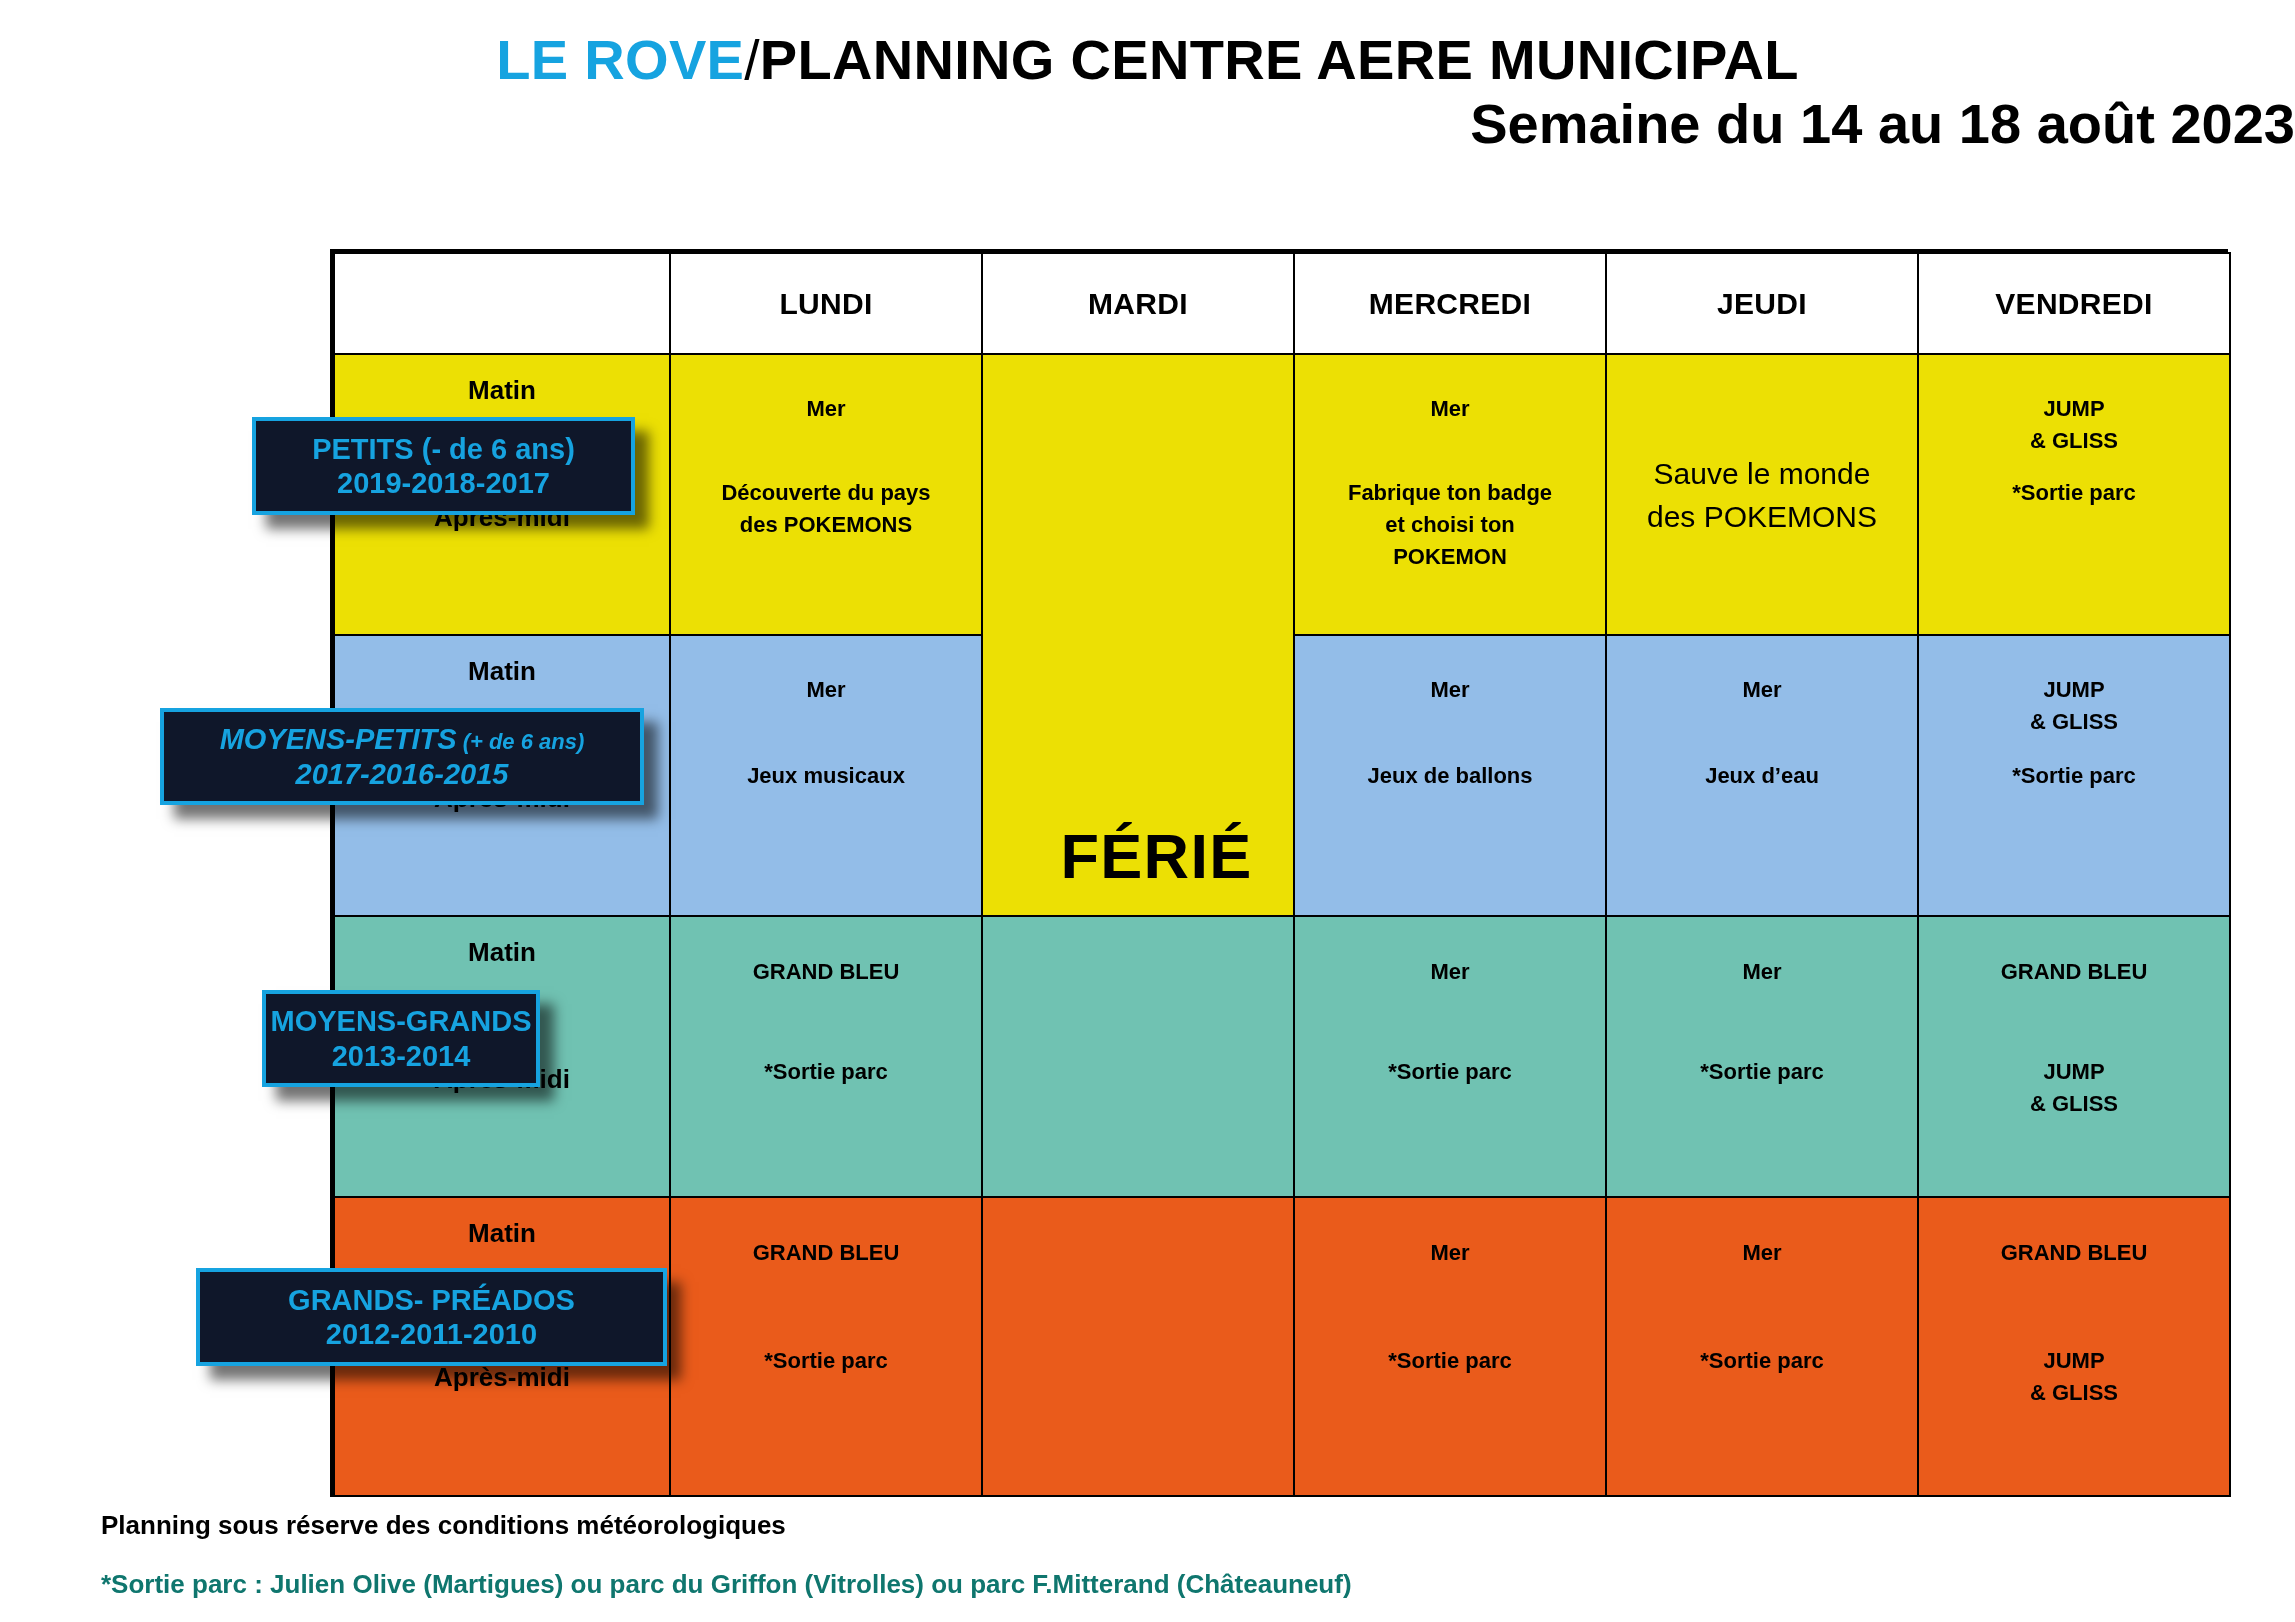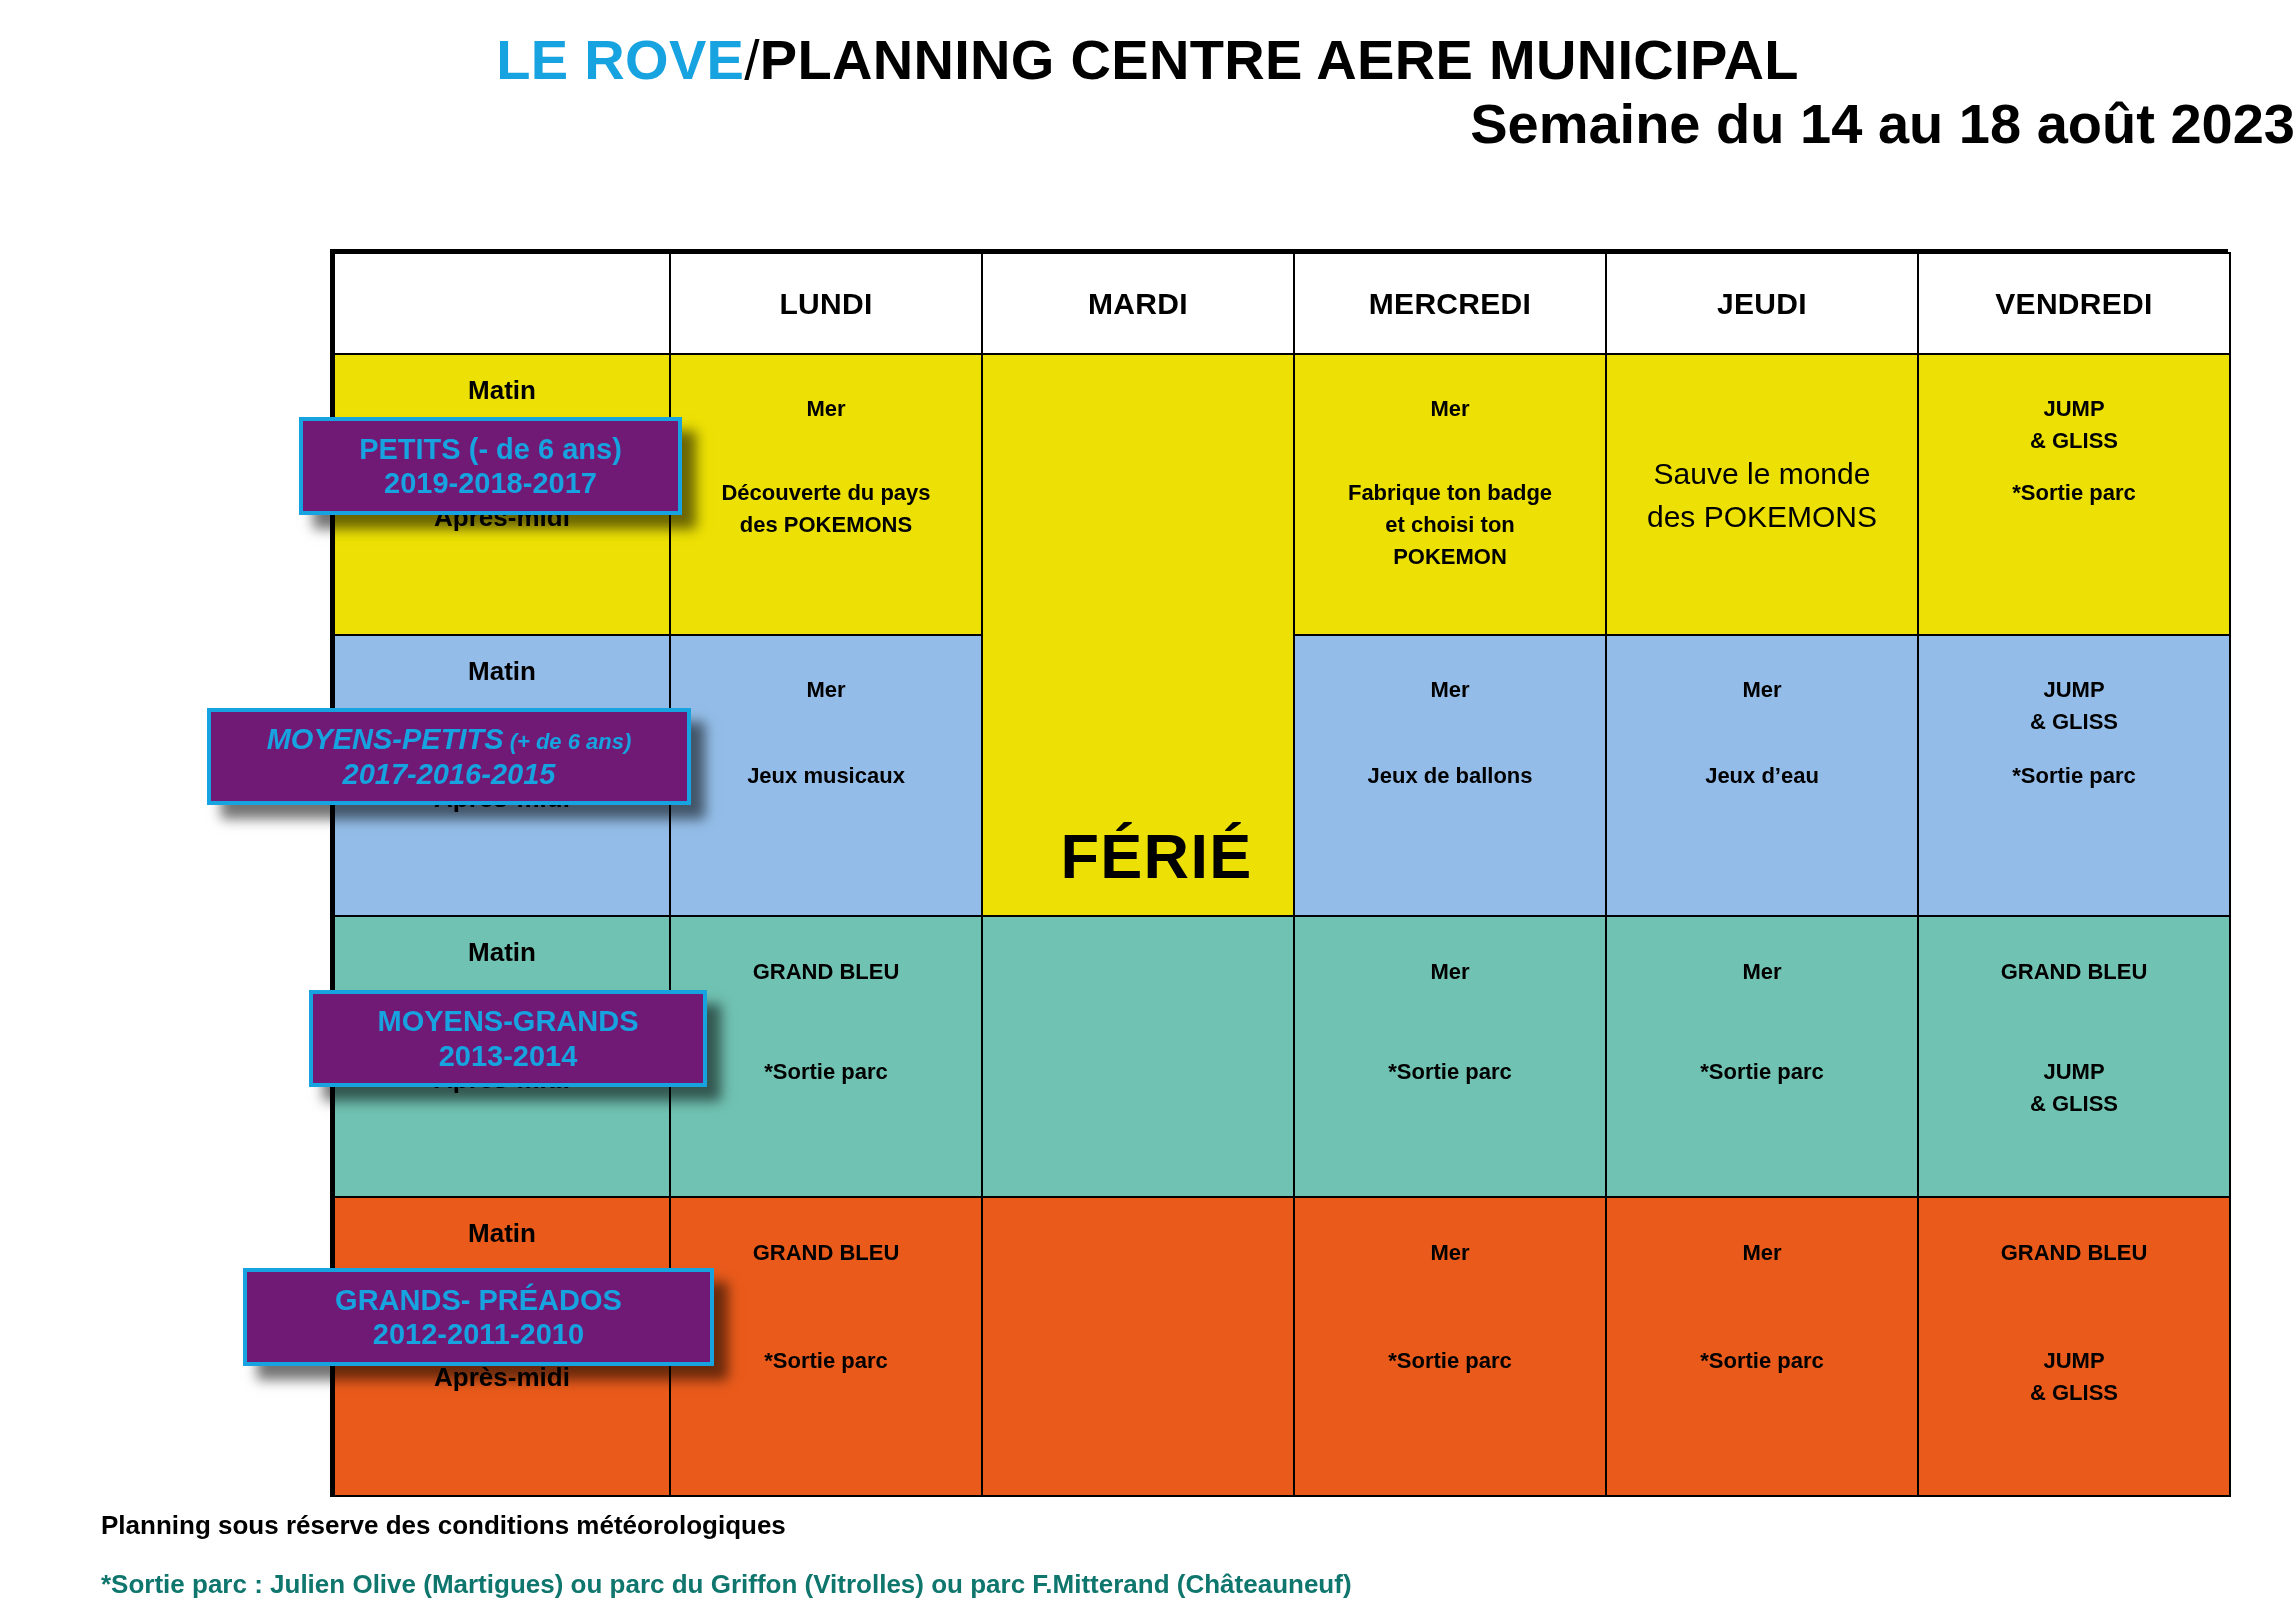--- a/index.html
+++ b/index.html
@@ -141,43 +141,42 @@
 
   
   .bg-yellow { background: #ECE004; }
   .bg-blue   { background: #93BDE8; }
   .bg-green  { background: #70C2B2; }
   .bg-orange { background: #EA5B1B; }
 
   
   .callout {
     position: absolute;
-    background: #701a75;
+    background: #0f172a;
     border: 4.6px solid #16A3E0;
     box-shadow: 14.4px 14.4px 11.8px rgba(0,0,0,0.55);
     display: flex;
     flex-direction: column;
     justify-content: center;
     align-items: center;
     z-index: 30;
-    margin-left: 47px;
   }
   .callout .l1, .callout .l2 {
     color: #16A3E0;
     font-weight: 700;
     line-height: 1.18;
     white-space: nowrap;
   }
   .callout .l1 { font-size: 29px; }
   .callout .l2 { font-size: 29px; }
   .callout .small { font-size: 22px; font-weight: 700; }
 
   #callout-petits        { left: 252px;  top: 417px;  width: 383px;  height: 98px; }
   #callout-moyens-petits { left: 160px;  top: 708px; width: 484px;  height: 97px; font-style: italic; }
-  #callout-moyens-grands { left: 262px;  top: 990px; width: 398px;  height: 97px; }
+  #callout-moyens-grands { left: 262px;  top: 990px; width: 278px;  height: 97px; }
   #callout-grands        { left: 196px;  top: 1268px; width: 471px;  height: 98px; }
 
   
   .footer {
     position: absolute;
     left: 101px;
     top: 1507px;
     width: 2029px;
   }
   .footer-line1 {

